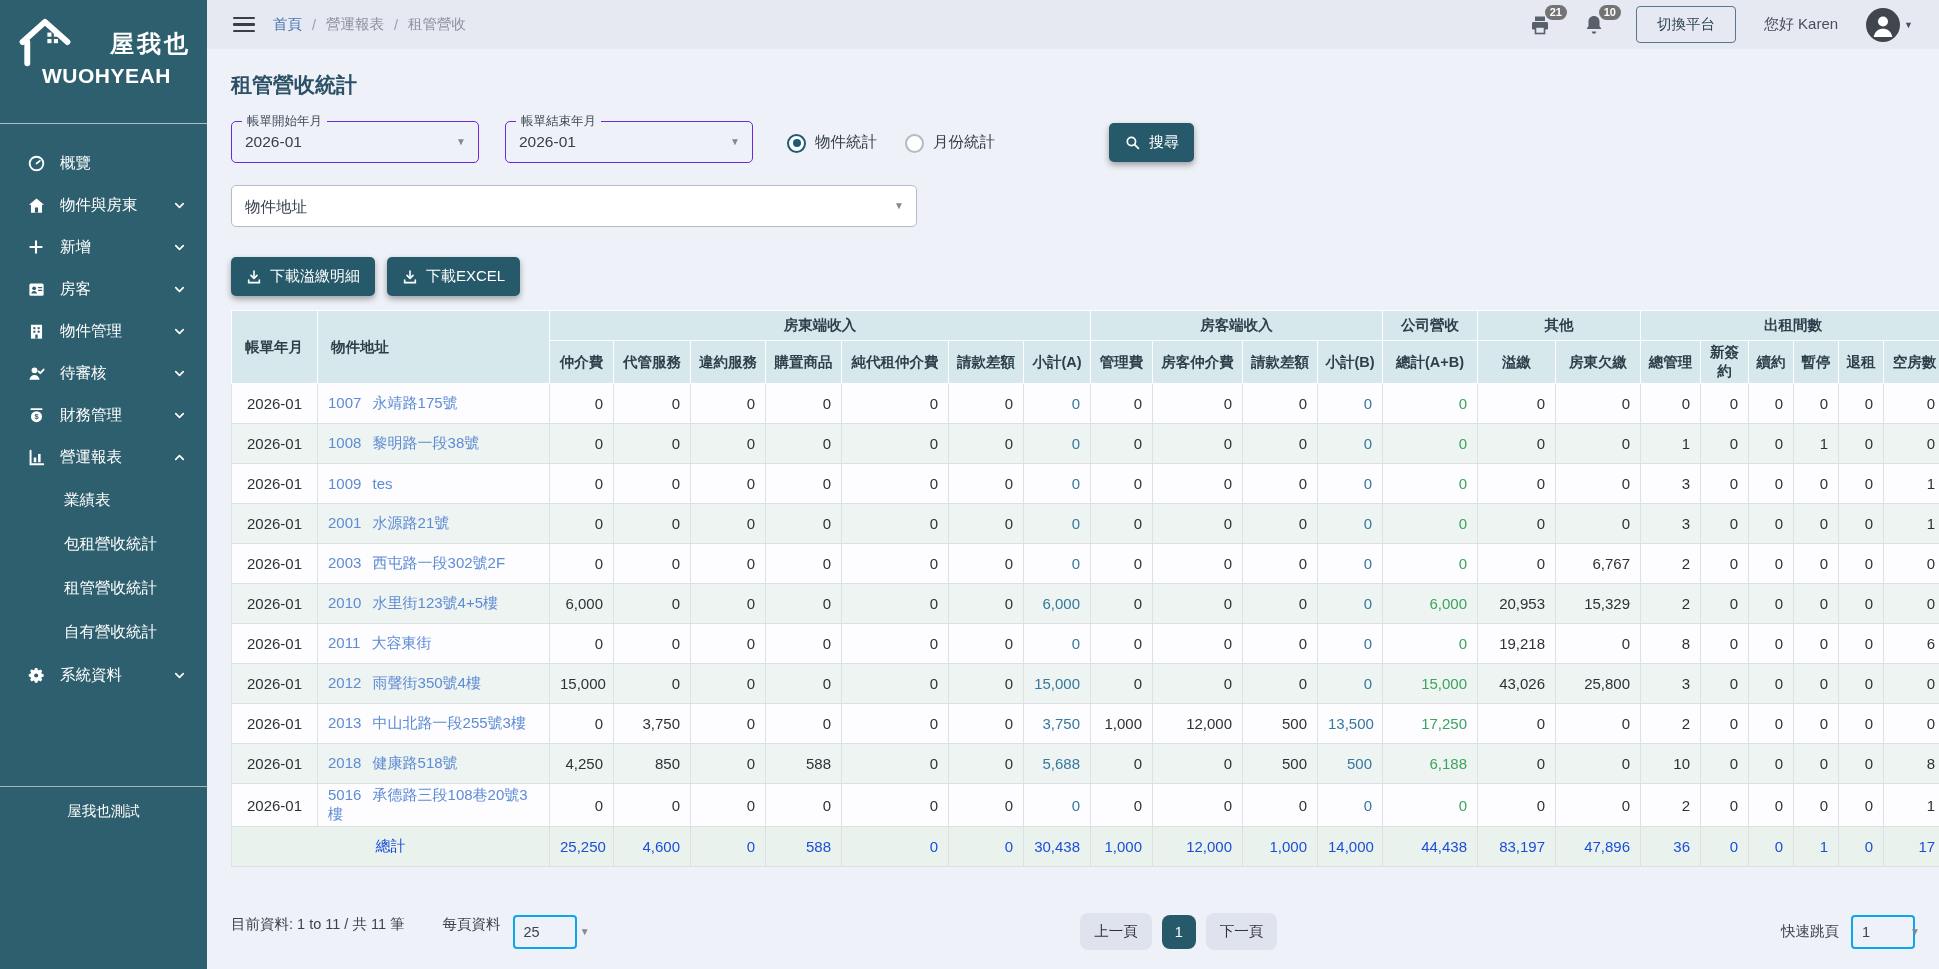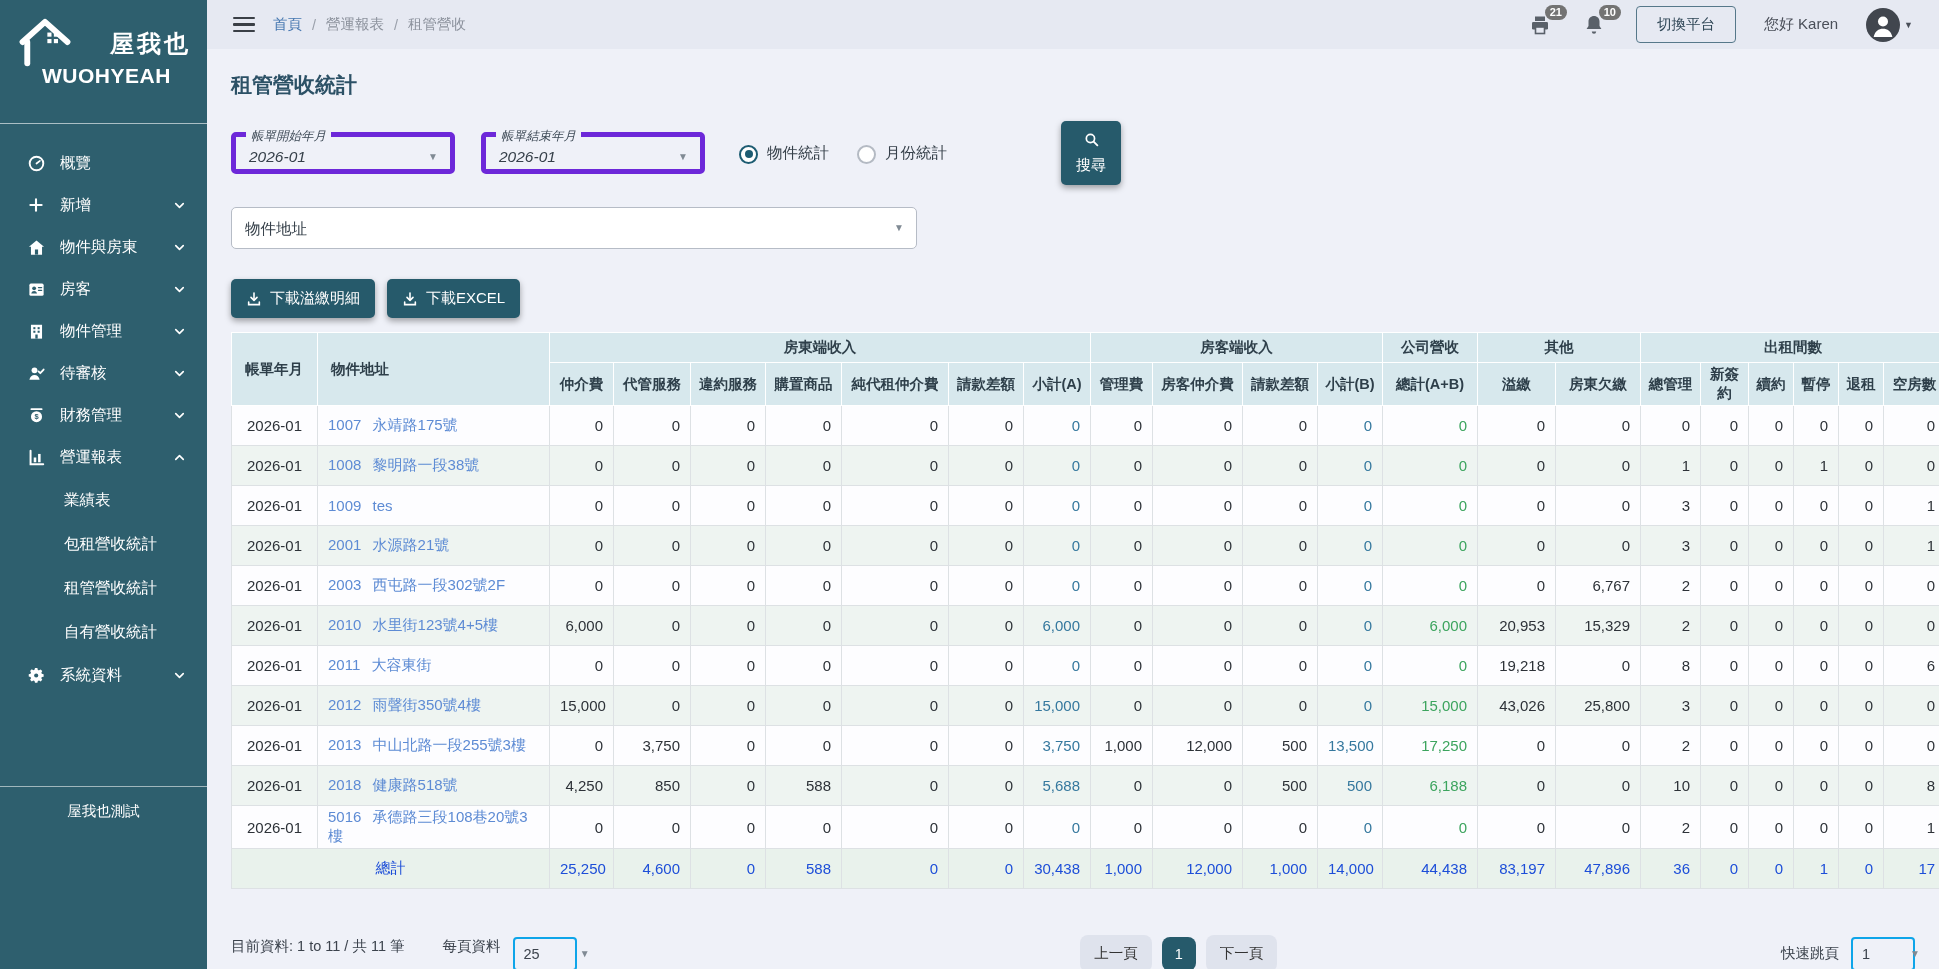--- a/index.html
+++ b/index.html
@@ -43,35 +43,35 @@
   .greeting{ font-size:15px; color:#4a4f59; }
   .avatar-wrap{ display:flex; align-items:center; gap:4px; }
   .avatar{ width:34px; height:34px; border-radius:50%; background:#41464e; display:flex; align-items:center;
     justify-content:center; overflow:hidden; }
   .avatar-caret{ font-size:9px; color:#4a4f59; }
 
   
   .content{ flex:1; padding:16px 24px 0; overflow:hidden; }
   .page-title{ font-size:21px; font-weight:700; color:#2c5166; margin:6px 0 22px; }
   .filter-row1{ display:flex; align-items:center; }
-  .fl-select{ position:relative; width:224px; height:42px; border:5px solid #6d28d9; border-radius:5px; margin-right:26px;font-style:italic; }
+  .fl-select{ position:relative; width:248px; height:42px; border:1px solid #6d28d9; border-radius:5px; margin-right:26px; }
   .fl-label{ position:absolute; top:-9px; left:10px; background:#eff1f8; padding:0 5px; font-size:12.5px; color:#3f4b57; }
   .fl-value{ position:absolute; left:13px; top:11px; font-size:15.5px; color:#36404a; }
   .fl-caret{ position:absolute; right:12px; top:14px; font-size:10px; color:#808a94; }
   .radio-group{ display:flex; align-items:center; margin-left:8px; }
   .radio{ display:flex; align-items:flex-end; margin-right:28px; }
   .rdot{ width:19px; height:19px; border-radius:50%; border:2px solid #b4bac3; position:relative; background:#fff; }
   .rdot.on{ border-color:#1d5c72; }
   .rdot.on::after{ content:""; position:absolute; left:3.5px; top:3.5px; width:8px; height:8px;
     border-radius:50%; background:#1d5c72; }
   .radio span.lbl{ margin-left:9px; font-size:15.5px; color:#36404a; }
   .btn-teal{ background:#265a6b; color:#fff; border:none; border-radius:5px; padding:10px 15px;
     font-size:15px; display:inline-flex; align-items:center; gap:8px; box-shadow:0 3px 6px rgba(0,0,0,.35);
     font-family:inherit; }
-  .btn-search{ margin-left:86px;flex-direction:column; }
+  .btn-search{ margin-left:86px; }
   .filter-row2{ margin-top:22px; }
   .addr-select{ position:relative; width:686px; height:42px; background:#fff; border:1px solid #b6bcc6; border-radius:5px; }
   .addr-select .fl-value{ top:11px; }
   .actions{ display:flex; gap:12px; margin-top:30px; }
 
   
   table{ margin-top:14px; width:100%; border-collapse:collapse; table-layout:fixed; background:#fff; }
   thead th{ background:#d7e8ed; color:#2e3f4a; font-weight:700; border:1px solid #fff;
     font-size:14.5px; padding:2px 4px; text-align:center; }
   th.th-group{ height:30px; }
@@ -124,39 +124,39 @@
         <span class="m-icon" data-interactable="false">
           <svg width="19" height="19" viewBox="0 0 24 24">
             <circle cx="12" cy="12" r="8.6" fill="none" stroke="#fff" stroke-width="2.4"></circle>
             <path d="M12 12l4.3-3.4" stroke="#fff" stroke-width="2.2" stroke-linecap="round"></path>
           </svg>
         </span>
         <span class="m-label" data-interactable="false">概覽</span>
       </div>
       <div class="m-item" data-interactable="true">
         <span class="m-icon" data-interactable="false">
-          <svg width="18" height="18" viewBox="0 0 24 24">
-            <path d="M12 4.5v15M4.5 12h15" stroke="#fff" stroke-width="2.8" stroke-linecap="round"></path>
-          </svg>
-        </span>
-        <span class="m-label" data-interactable="false">新增</span>
+          <svg width="19" height="19" viewBox="0 0 24 24">
+            <path d="M12 3L2.5 11H5v10h14V11h2.5z" fill="#fff"></path>
+            <rect x="10" y="14.5" width="4" height="6.5" fill="#2e5f6e"></rect>
+          </svg>
+        </span>
+        <span class="m-label" data-interactable="false">物件與房東</span>
         <span class="m-chev" data-interactable="false">
           <svg width="15" height="15" viewBox="0 0 24 24">
             <polyline points="6,9 12,15 18,9" fill="none" stroke="#fff" stroke-width="2.6" stroke-linecap="round" stroke-linejoin="round"></polyline>
           </svg>
         </span>
       </div>
       <div class="m-item" data-interactable="true">
         <span class="m-icon" data-interactable="false">
-          <svg width="19" height="19" viewBox="0 0 24 24">
-            <path d="M12 3L2.5 11H5v10h14V11h2.5z" fill="#fff"></path>
-            <rect x="10" y="14.5" width="4" height="6.5" fill="#2e5f6e"></rect>
-          </svg>
-        </span>
-        <span class="m-label" data-interactable="false">物件與房東</span>
+          <svg width="18" height="18" viewBox="0 0 24 24">
+            <path d="M12 4.5v15M4.5 12h15" stroke="#fff" stroke-width="2.8" stroke-linecap="round"></path>
+          </svg>
+        </span>
+        <span class="m-label" data-interactable="false">新增</span>
         <span class="m-chev" data-interactable="false">
           <svg width="15" height="15" viewBox="0 0 24 24">
             <polyline points="6,9 12,15 18,9" fill="none" stroke="#fff" stroke-width="2.6" stroke-linecap="round" stroke-linejoin="round"></polyline>
           </svg>
         </span>
       </div>
       <div class="m-item" data-interactable="true">
         <span class="m-icon" data-interactable="false">
           <svg width="19" height="19" viewBox="0 0 24 24">
             <rect x="3" y="4.5" width="18" height="15.5" rx="2" fill="#fff"></rect>

